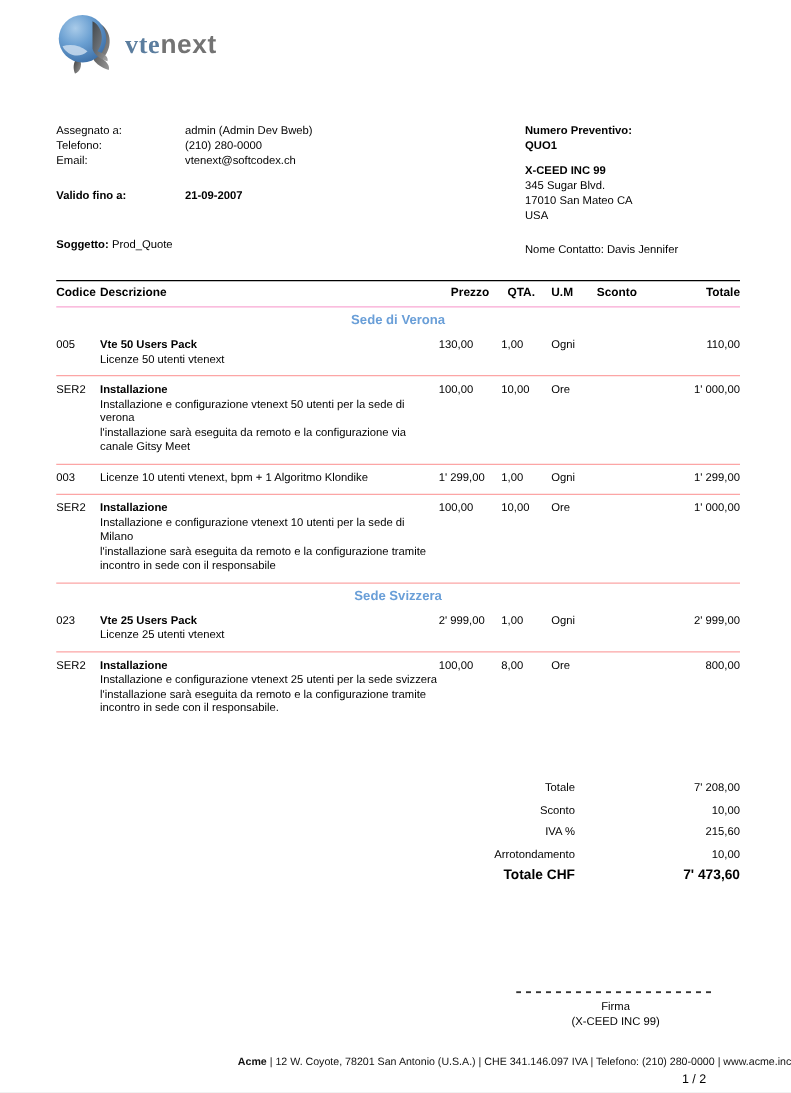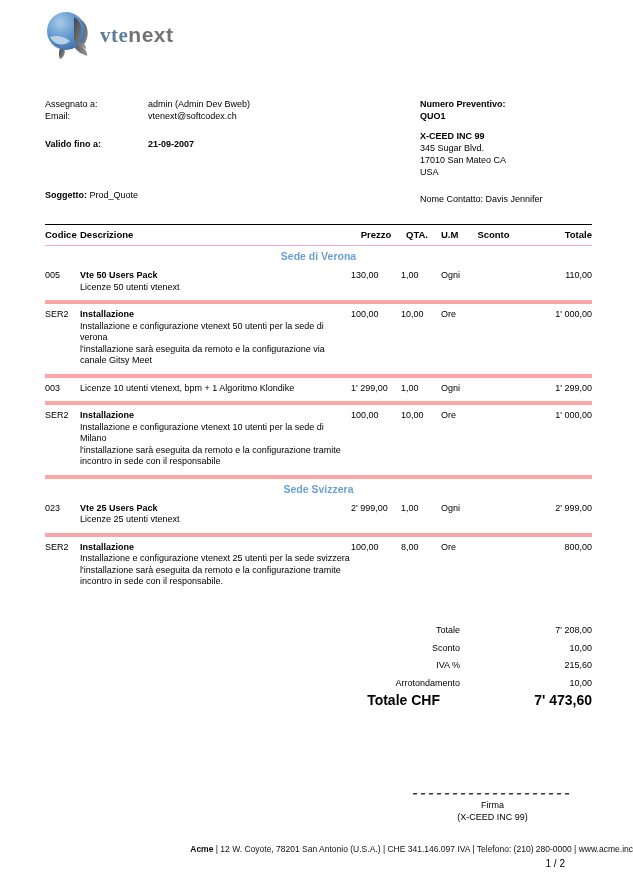--- a/index.html
+++ b/index.html
@@ -42,36 +42,36 @@
   .thead .h-um { padding-left:6px; }
   .thead .h-sconto { text-align:center; }
   .thead .h-totale { text-align:right; }
 
   .section-title {
     text-align:center; font-weight:bold; font-size:10.5px;
     color:#6A9FD8; padding:4px 0 3px 0;
   }
   .trow {
     display:grid; grid-template-columns:35px 1fr 50px 34px 36px 45px 76px;
-    padding:5px 0 7px 0; border-bottom:4px solid #fca5a5; line-height:11.5px;
+    padding:5px 0 7px 0; border-bottom:1px solid #fca5a5; line-height:11.5px;
   }
   .tbody > .trow:last-child { border-bottom:none; }
   .c-num { text-align:left; padding-right:2px; }
   .c-um { padding-left:6px; }
   .c-sconto { text-align:center; }
   .c-tot { text-align:right; }
   .prod-name { font-weight:bold; }
   .prod-desc div { margin:0; }
 
   
   .totals { position:absolute; right:41px; top:622px; width:300px; }
   .totals-row { display:grid; grid-template-columns:1fr 132px; line-height:17.5px; }
   .totals-row .t-label { text-align:right; }
   .totals-row .t-value { text-align:right; }
-  .totals-row.bold { font-weight:bold; font-size:14px;gap:20px; }
+  .totals-row.bold { font-weight:bold; font-size:11px; }
 
   
   .signature { position:absolute; left:405px; top:793px; width:175px; text-align:center; line-height:12px; }
   .sig-line { height:2px; margin:0 8px 4px 8px;
     background:repeating-linear-gradient(90deg,#333 0 4px,transparent 4px 8px);
     background-size:100% 1.5px; background-repeat:no-repeat; background-position:top; }
 
   
   .footer-line { position:absolute; left:0; right:0; top:844px; text-align:right; font-size:8.5px; color:#111; }
   .footer-line .b { font-weight:bold; }
@@ -117,20 +117,24 @@
     <div class="gap16"></div>
     <div>Nome Contatto: Davis Jennifer</div>
   </div>
 
   <div class="left-col">
     <div class="info-row">
       <span>Assegnato a:</span>
       <span>admin (Admin Dev Bweb)</span>
     </div>
     <div class="info-row">
+      <span>Telefono:</span>
+      <span>(210) 280-0000</span>
+    </div>
+    <div class="info-row">
       <span>Email:</span>
       <span>vtenext@softcodex.ch</span>
     </div>
     <div class="valid-row">
       <span>Valido fino a:</span>
       <span>21-09-2007</span>
     </div>
   </div>
 
   <div class="subject">

